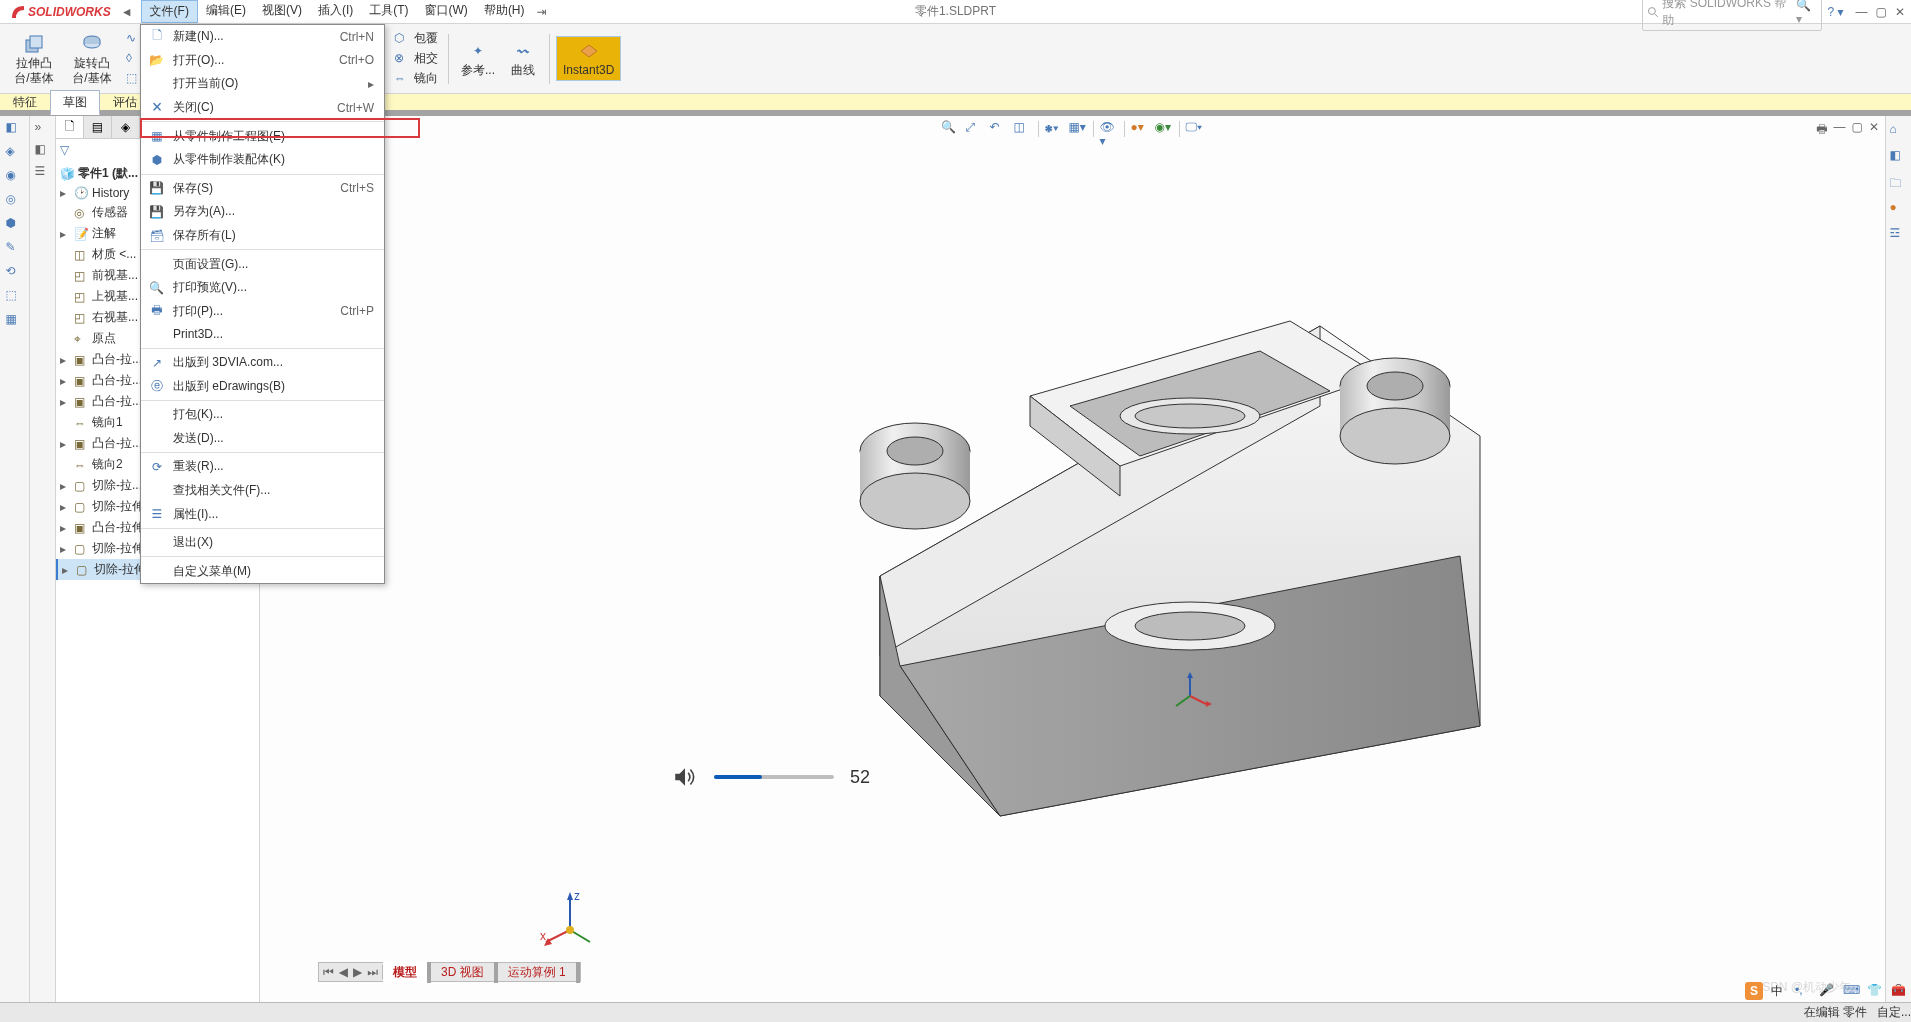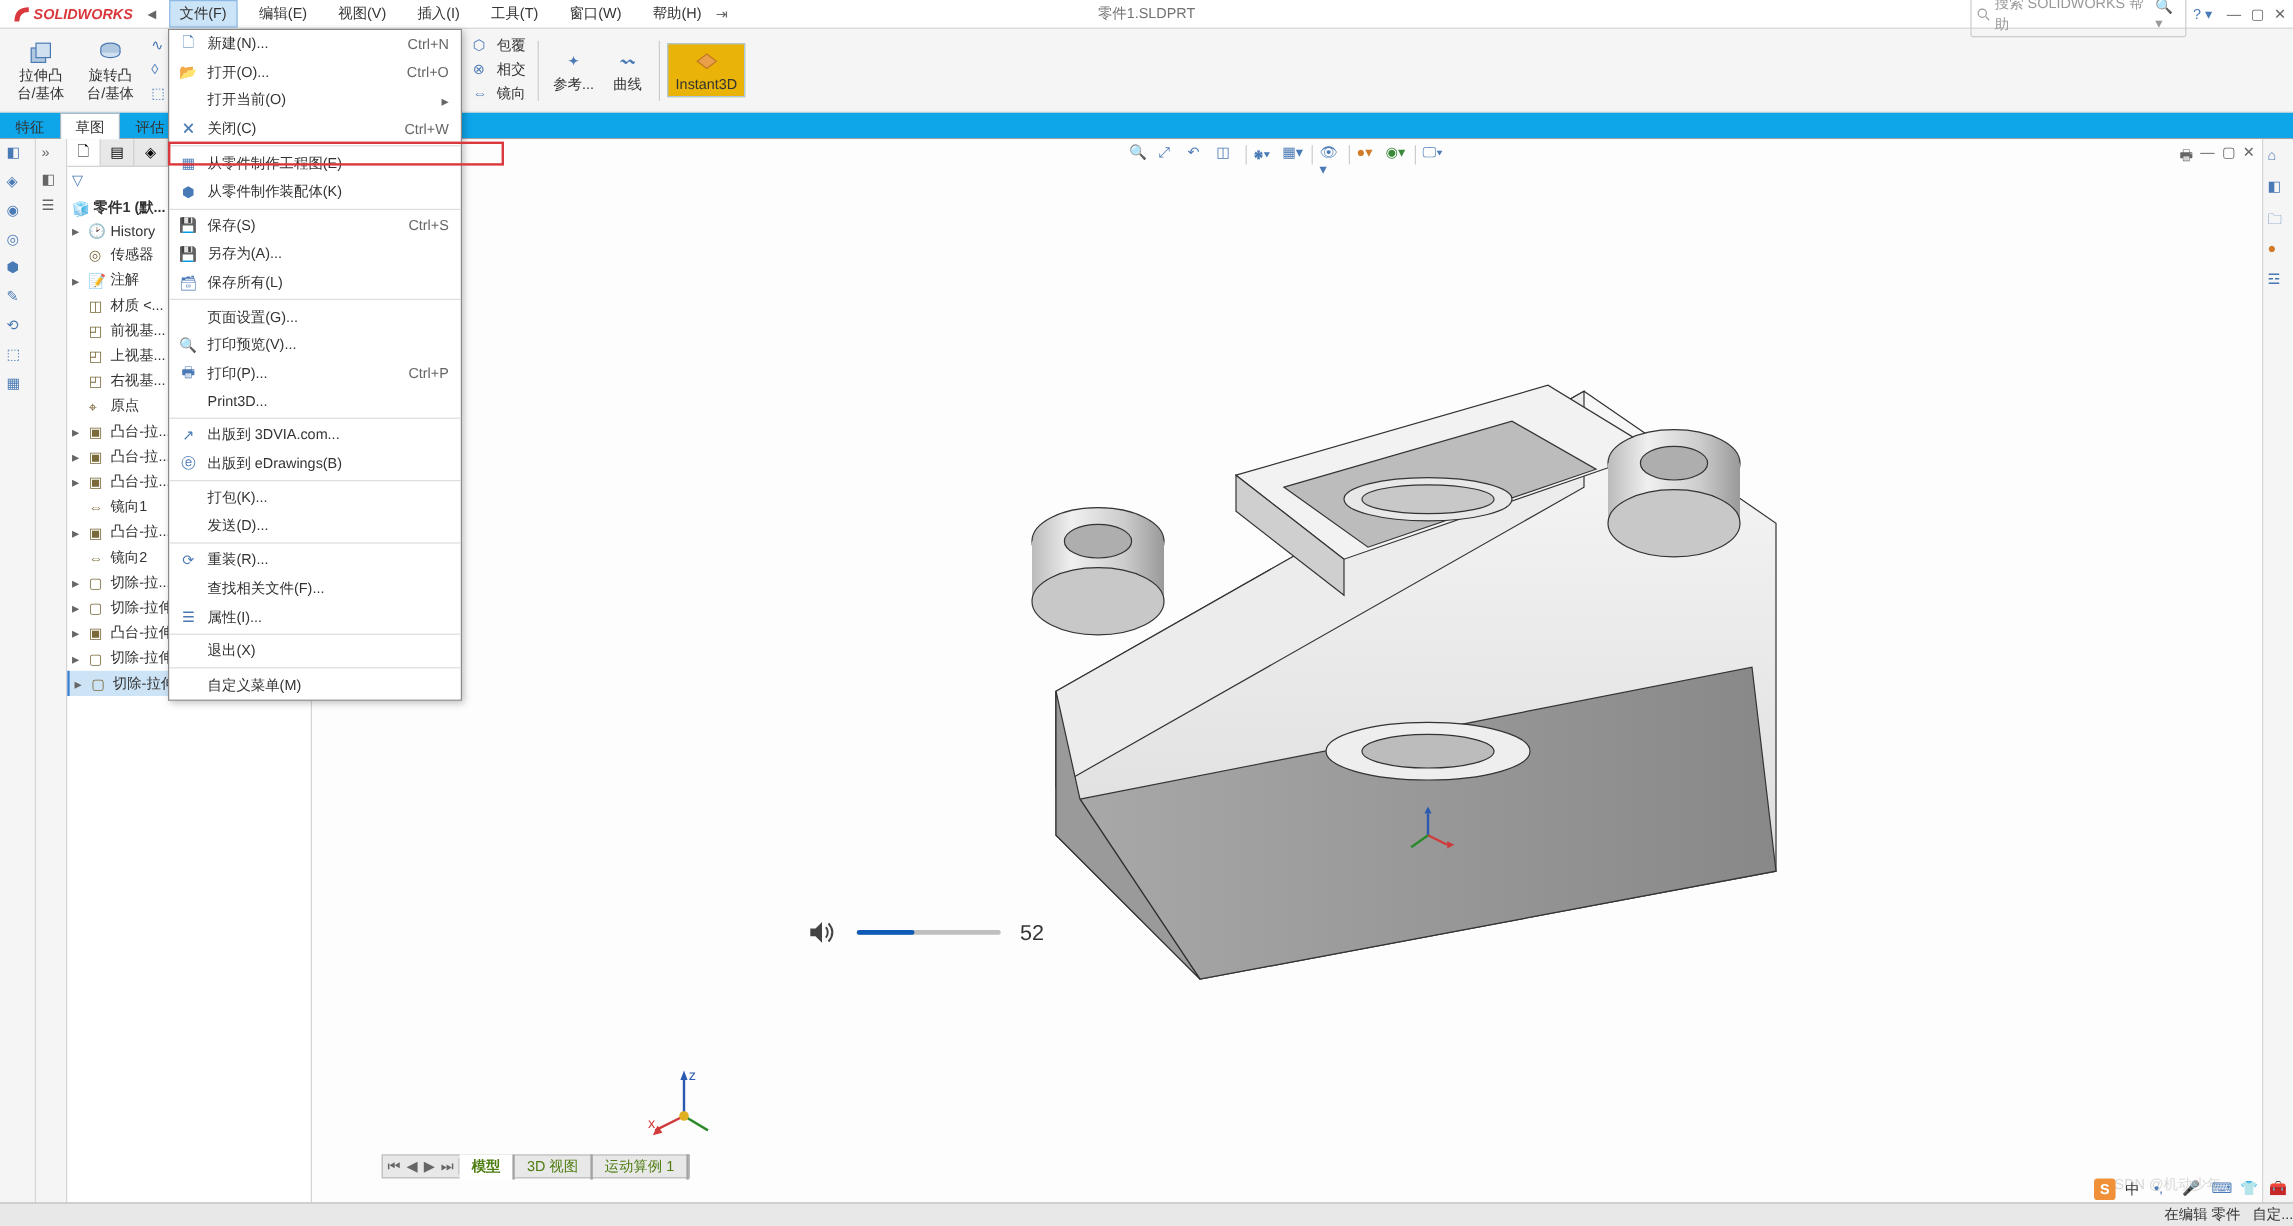--- a/index.html
+++ b/index.html
@@ -1,42 +1,42 @@
 <!DOCTYPE html>
 <html><head>
 <meta charset="utf-8">
 <style>
 *{margin:0;padding:0;box-sizing:border-box;font-family:"Microsoft YaHei","Segoe UI",Arial,sans-serif;font-size:12px;user-select:none}
 body{background:#fff;width:1911px;height:1022px;overflow:hidden;position:relative}
 
 .titlebar{height:24px;background:#fff;border-bottom:1px solid #d4d4d4;display:flex;align-items:center;padding:0 4px;position:relative}
 .logo{color:#d9393c;font-weight:bold;font-style:italic;margin:0 6px;font-size:13px;display:flex;align-items:center}
 .logo svg{margin-right:2px}
-.menubar{display:flex;align-items:center;gap:10px;margin-left:4px}
+.menubar{display:flex;align-items:flex-start;gap:0;margin-left:4px}
 .menu-item{padding:2px 8px;color:#333;cursor:pointer}
 .menu-item.active{background:#cce4f7;border:1px solid #8cb8e4}
 .arrow-left,.pin{color:#666;padding:0 4px}
 .doc-title{position:absolute;left:50%;transform:translateX(-50%);color:#737373}
 .title-right{position:absolute;right:6px;display:flex;align-items:center;gap:6px}
 .search-box{display:flex;align-items:center;border:1px solid #ccc;border-radius:2px;padding:1px 4px;color:#999;width:180px}
 .search-box svg{margin-right:4px}
 .win-btns{display:flex;gap:8px;color:#666;margin-left:6px}
 .win-btns span{cursor:pointer}
 
 .ribbon{height:70px;background:#f5f5f5;border-bottom:1px solid #d4d4d4;display:flex;align-items:center;padding:0 6px;gap:2px}
 .rb-btn{display:flex;flex-direction:column;align-items:center;justify-content:center;padding:2px 6px;color:#333;min-width:40px;text-align:center;line-height:1.2}
 .rb-btn .ic{width:24px;height:24px;display:flex;align-items:center;justify-content:center;color:#4a7ab5}
 .rb-btn.wide{min-width:56px}
 .rb-btn.highlight{background:#eab308;border:1px solid #a8c8e4}
 .rb-sep{width:1px;height:50px;background:#ccc;margin:0 4px}
 .rb-stack{display:flex;flex-direction:column;gap:1px;font-size:11px;color:#333}
 .rb-stack-row{display:flex;align-items:center;gap:4px;padding:1px 4px}
 .rb-stack-row .ic{width:16px;height:16px;color:#4a7ab5}
 
-.tabs{height:22px;background:#0ea5e9;display:flex;align-items:flex-start;border-bottom:1px solid #a3a3a3}
+.tabs{height:22px;background:#fef9c3;display:flex;align-items:center;border-bottom:6px solid #a3a3a3}
 .tab{padding:3px 12px;color:#333;border:1px solid transparent;cursor:pointer}
 .tab.active{background:#fff;border:1px solid #a7b8c9;border-bottom:1px solid #fff;font-weight:normal}
 
 .workspace{display:flex;height:calc(100% - 24px - 70px - 22px - 20px)}
 .left-rail{width:30px;background:#f5f5f5;border-right:1px solid #d4d4d4;display:flex;flex-direction:column;align-items:center;padding-top:4px;gap:6px}
 .left-rail .ic{width:18px;height:18px;color:#4a7ab5}
 .side-panel{width:230px;background:#fff;border-right:1px solid #d4d4d4;display:flex}
 .side-toolbar{width:26px;background:#f5f5f5;border-right:1px solid #d4d4d4;display:flex;flex-direction:column;align-items:center;padding-top:4px;gap:6px}
 .side-toolbar .ic{width:16px;height:16px;color:#666}
 .feature-tree{flex:1;padding:0;overflow:hidden}
@@ -58,21 +58,21 @@
 .tr-icons{position:absolute;top:4px;right:6px;display:flex;gap:6px;color:#666}
 .right-rail{width:26px;background:#f5f5f5;border-left:1px solid #d4d4d4;display:flex;flex-direction:column;align-items:center;padding-top:6px;gap:8px}
 .right-rail .ic{width:18px;height:18px;color:#4a7ab5}
 
 .model-svg{position:absolute;top:180px;left:560px}
 .triad{position:absolute;bottom:52px;left:280px}
 
 .bottom-tabs{position:absolute;bottom:20px;left:58px;display:flex;align-items:center;background:#e8e8e8;border:1px solid #bbb;height:20px}
 .bt-nav{display:flex;gap:1px;padding:0 2px;border-right:1px solid #bbb}
 .bt-nav span{padding:0 2px;color:#666;cursor:pointer}
-.bt-tab{padding:2px 10px;border-right:2px solid #a3a3a3;color:#4d7c0f;cursor:pointer}
+.bt-tab{padding:2px 10px;border-right:4px solid #a3a3a3;color:#b91c1c;cursor:pointer}
 .bt-tab.active{background:#fff;font-weight:bold}
 
 .statusbar{position:absolute;bottom:0;left:0;right:0;height:20px;background:#e8e8e8;border-top:1px solid #bbb;display:flex;align-items:center;color:#333;font-size:11px}
 .statusbar .right{margin-left:auto;display:flex;gap:10px;padding-right:0;align-items:center}
 
 .file-menu{position:absolute;top:24px;left:140px;width:245px;background:#fff;border:1px solid #8a8a8a;box-shadow:2px 2px 6px rgba(0,0,0,0.25);z-index:10}
 .fm-item{display:flex;align-items:center;padding:3.3px 8px;color:#333;cursor:pointer;position:relative}
 .fm-item .ic{width:16px;height:16px;margin-right:8px;color:#4a7ab5;display:flex;align-items:center;justify-content:center}
 .fm-item .shortcut{position:absolute;right:10px;color:#666}
 .fm-item .sub{position:absolute;right:10px;color:#666}

